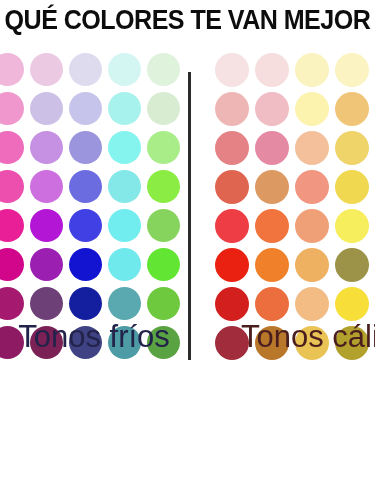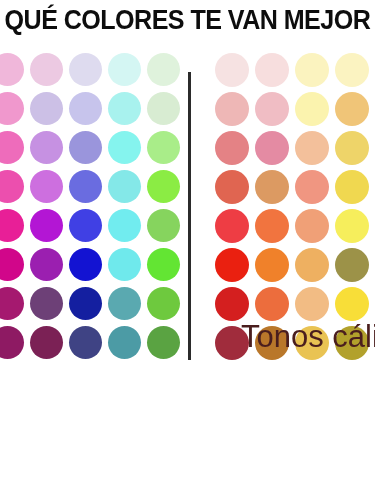--- a/index.html
+++ b/index.html
@@ -403,15 +403,16 @@
         </div>
         <div class="swatch-cell">
           <span class="dot" title="#a28468" style="background: rgb(162, 132, 104);"></span>
         </div>
         <div class="swatch-cell">
           <span class="dot" title="#c7b059" style="background: rgb(199, 176, 89);"></span>
         </div>
       </div>
   </div>
 
+  <div class="caption" id="caption-cool" style="color: rgb(34, 34, 74);">Tonos fríos</div>
   <div class="caption" id="caption-warm" style="color: rgb(74, 30, 30);">Tonos cálidos</div>
 
 </div>
 
 </body></html>

